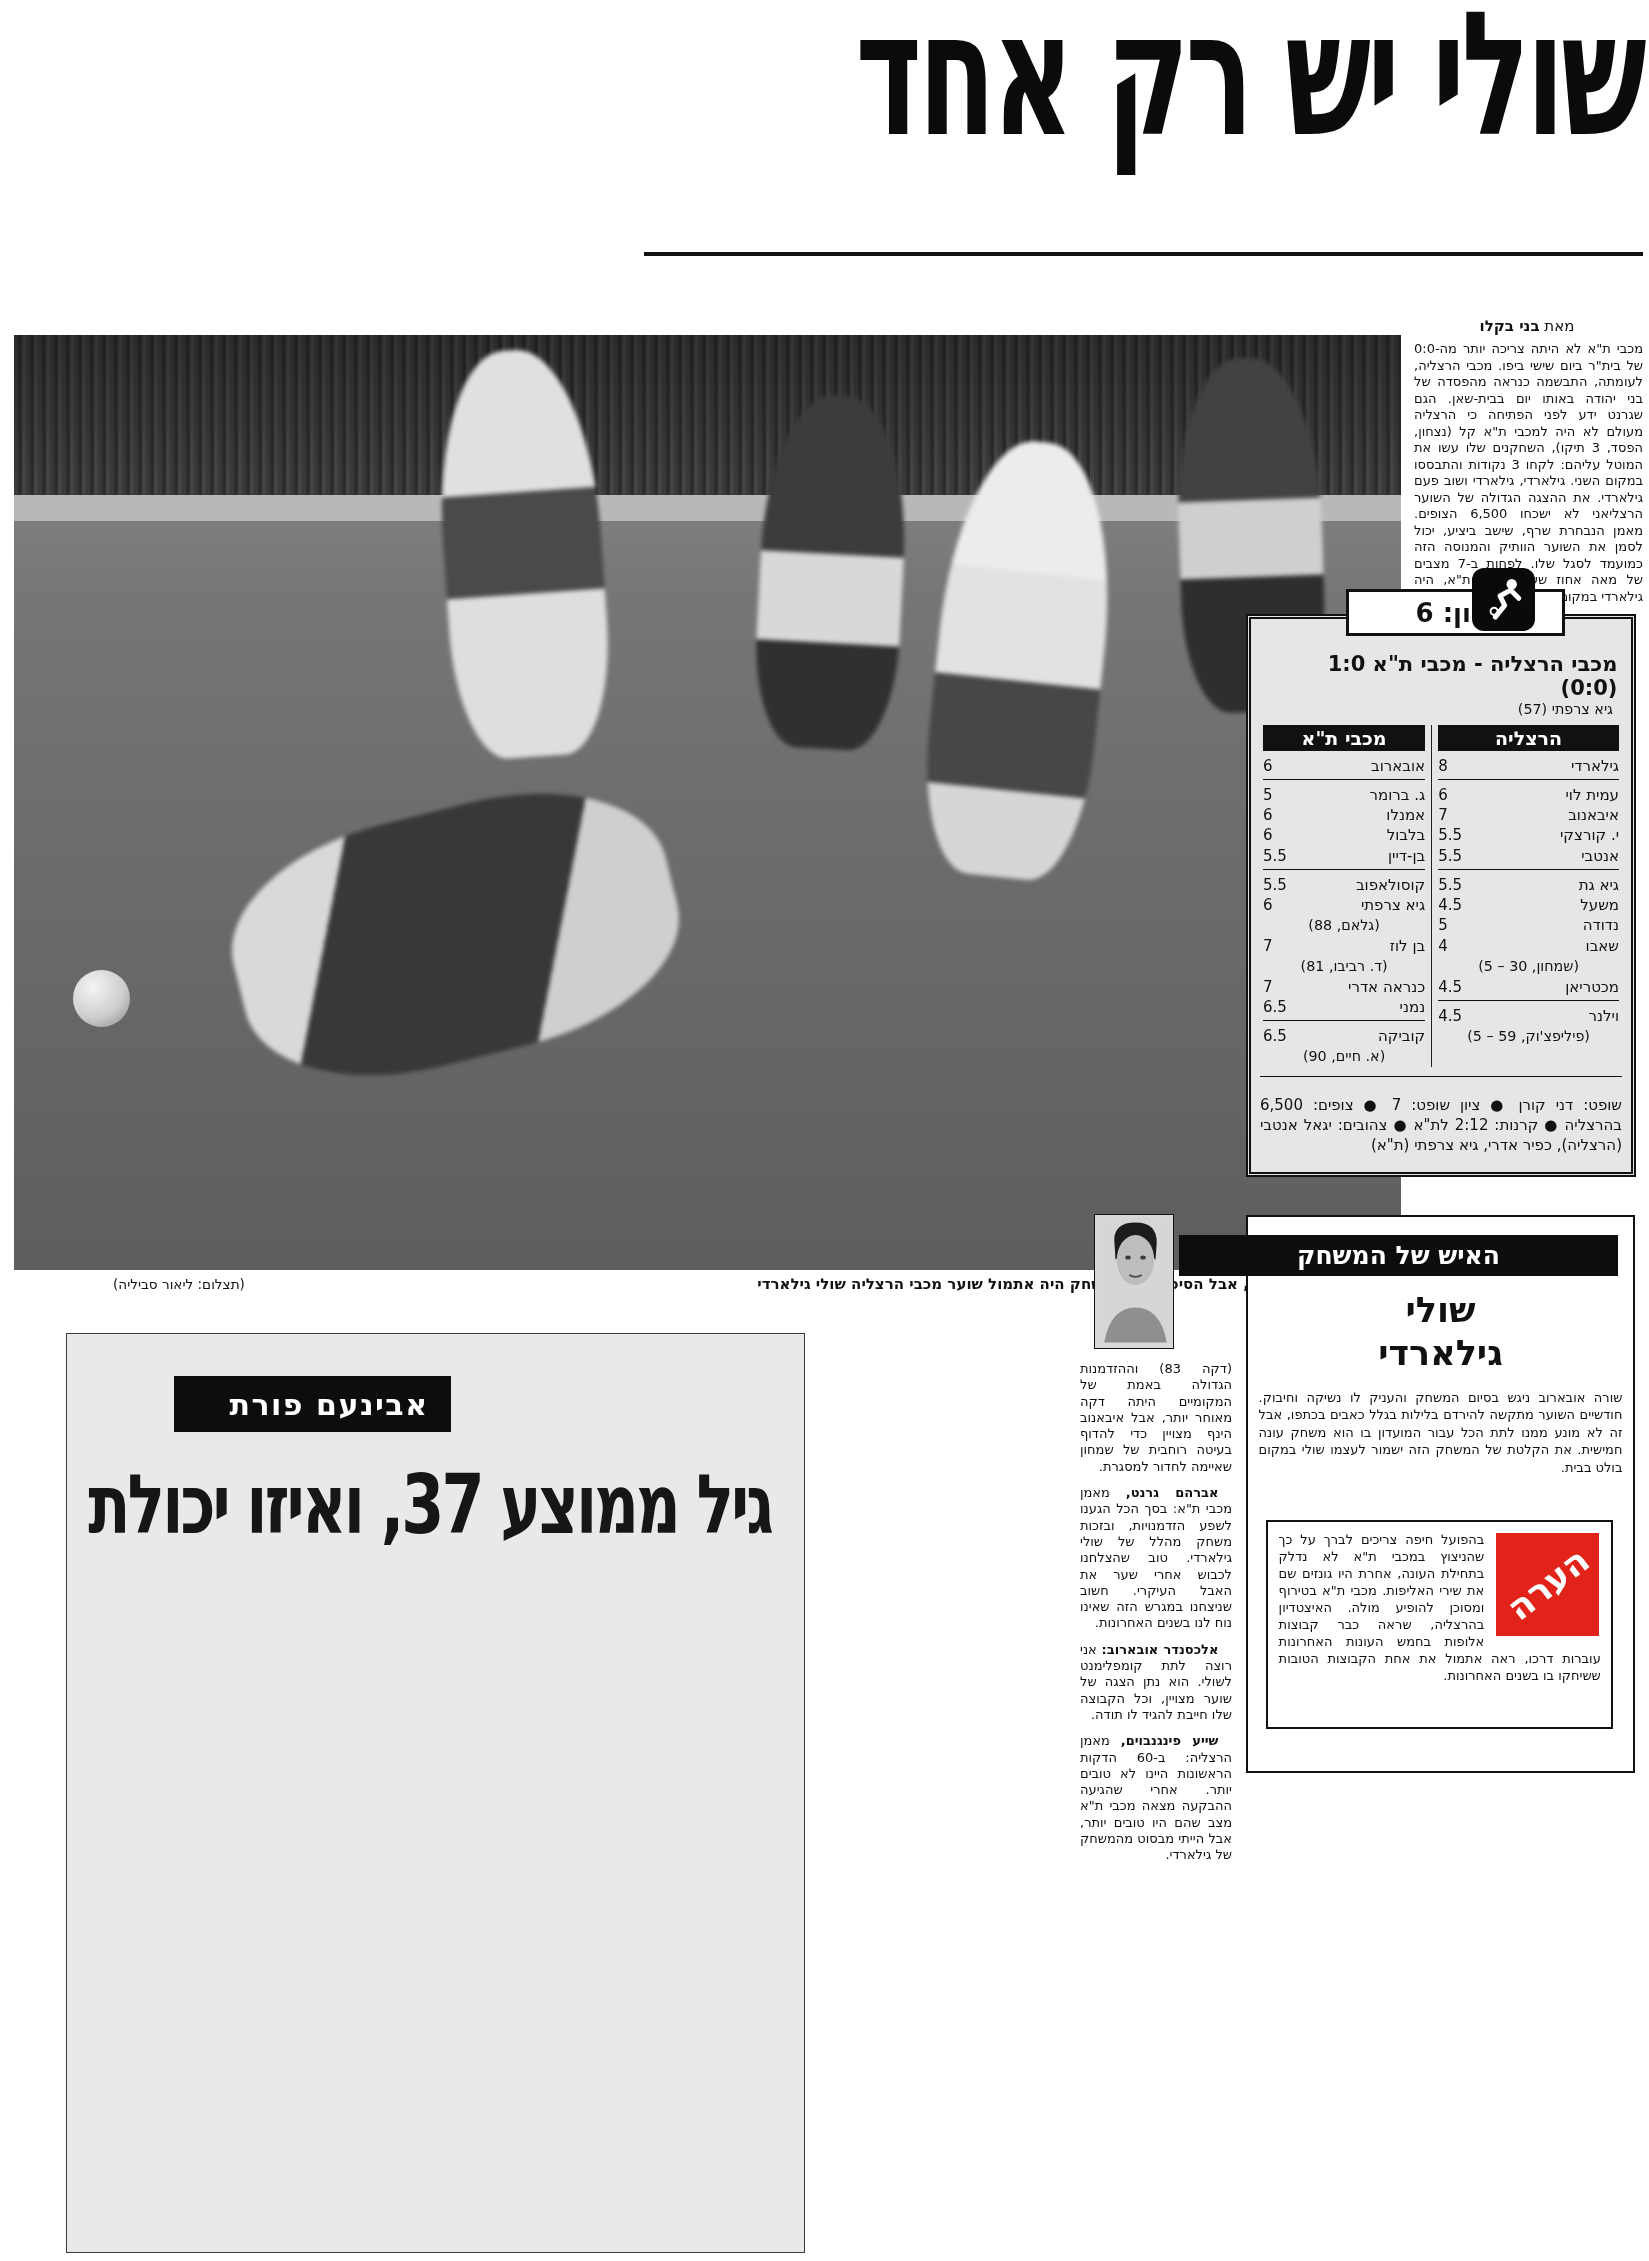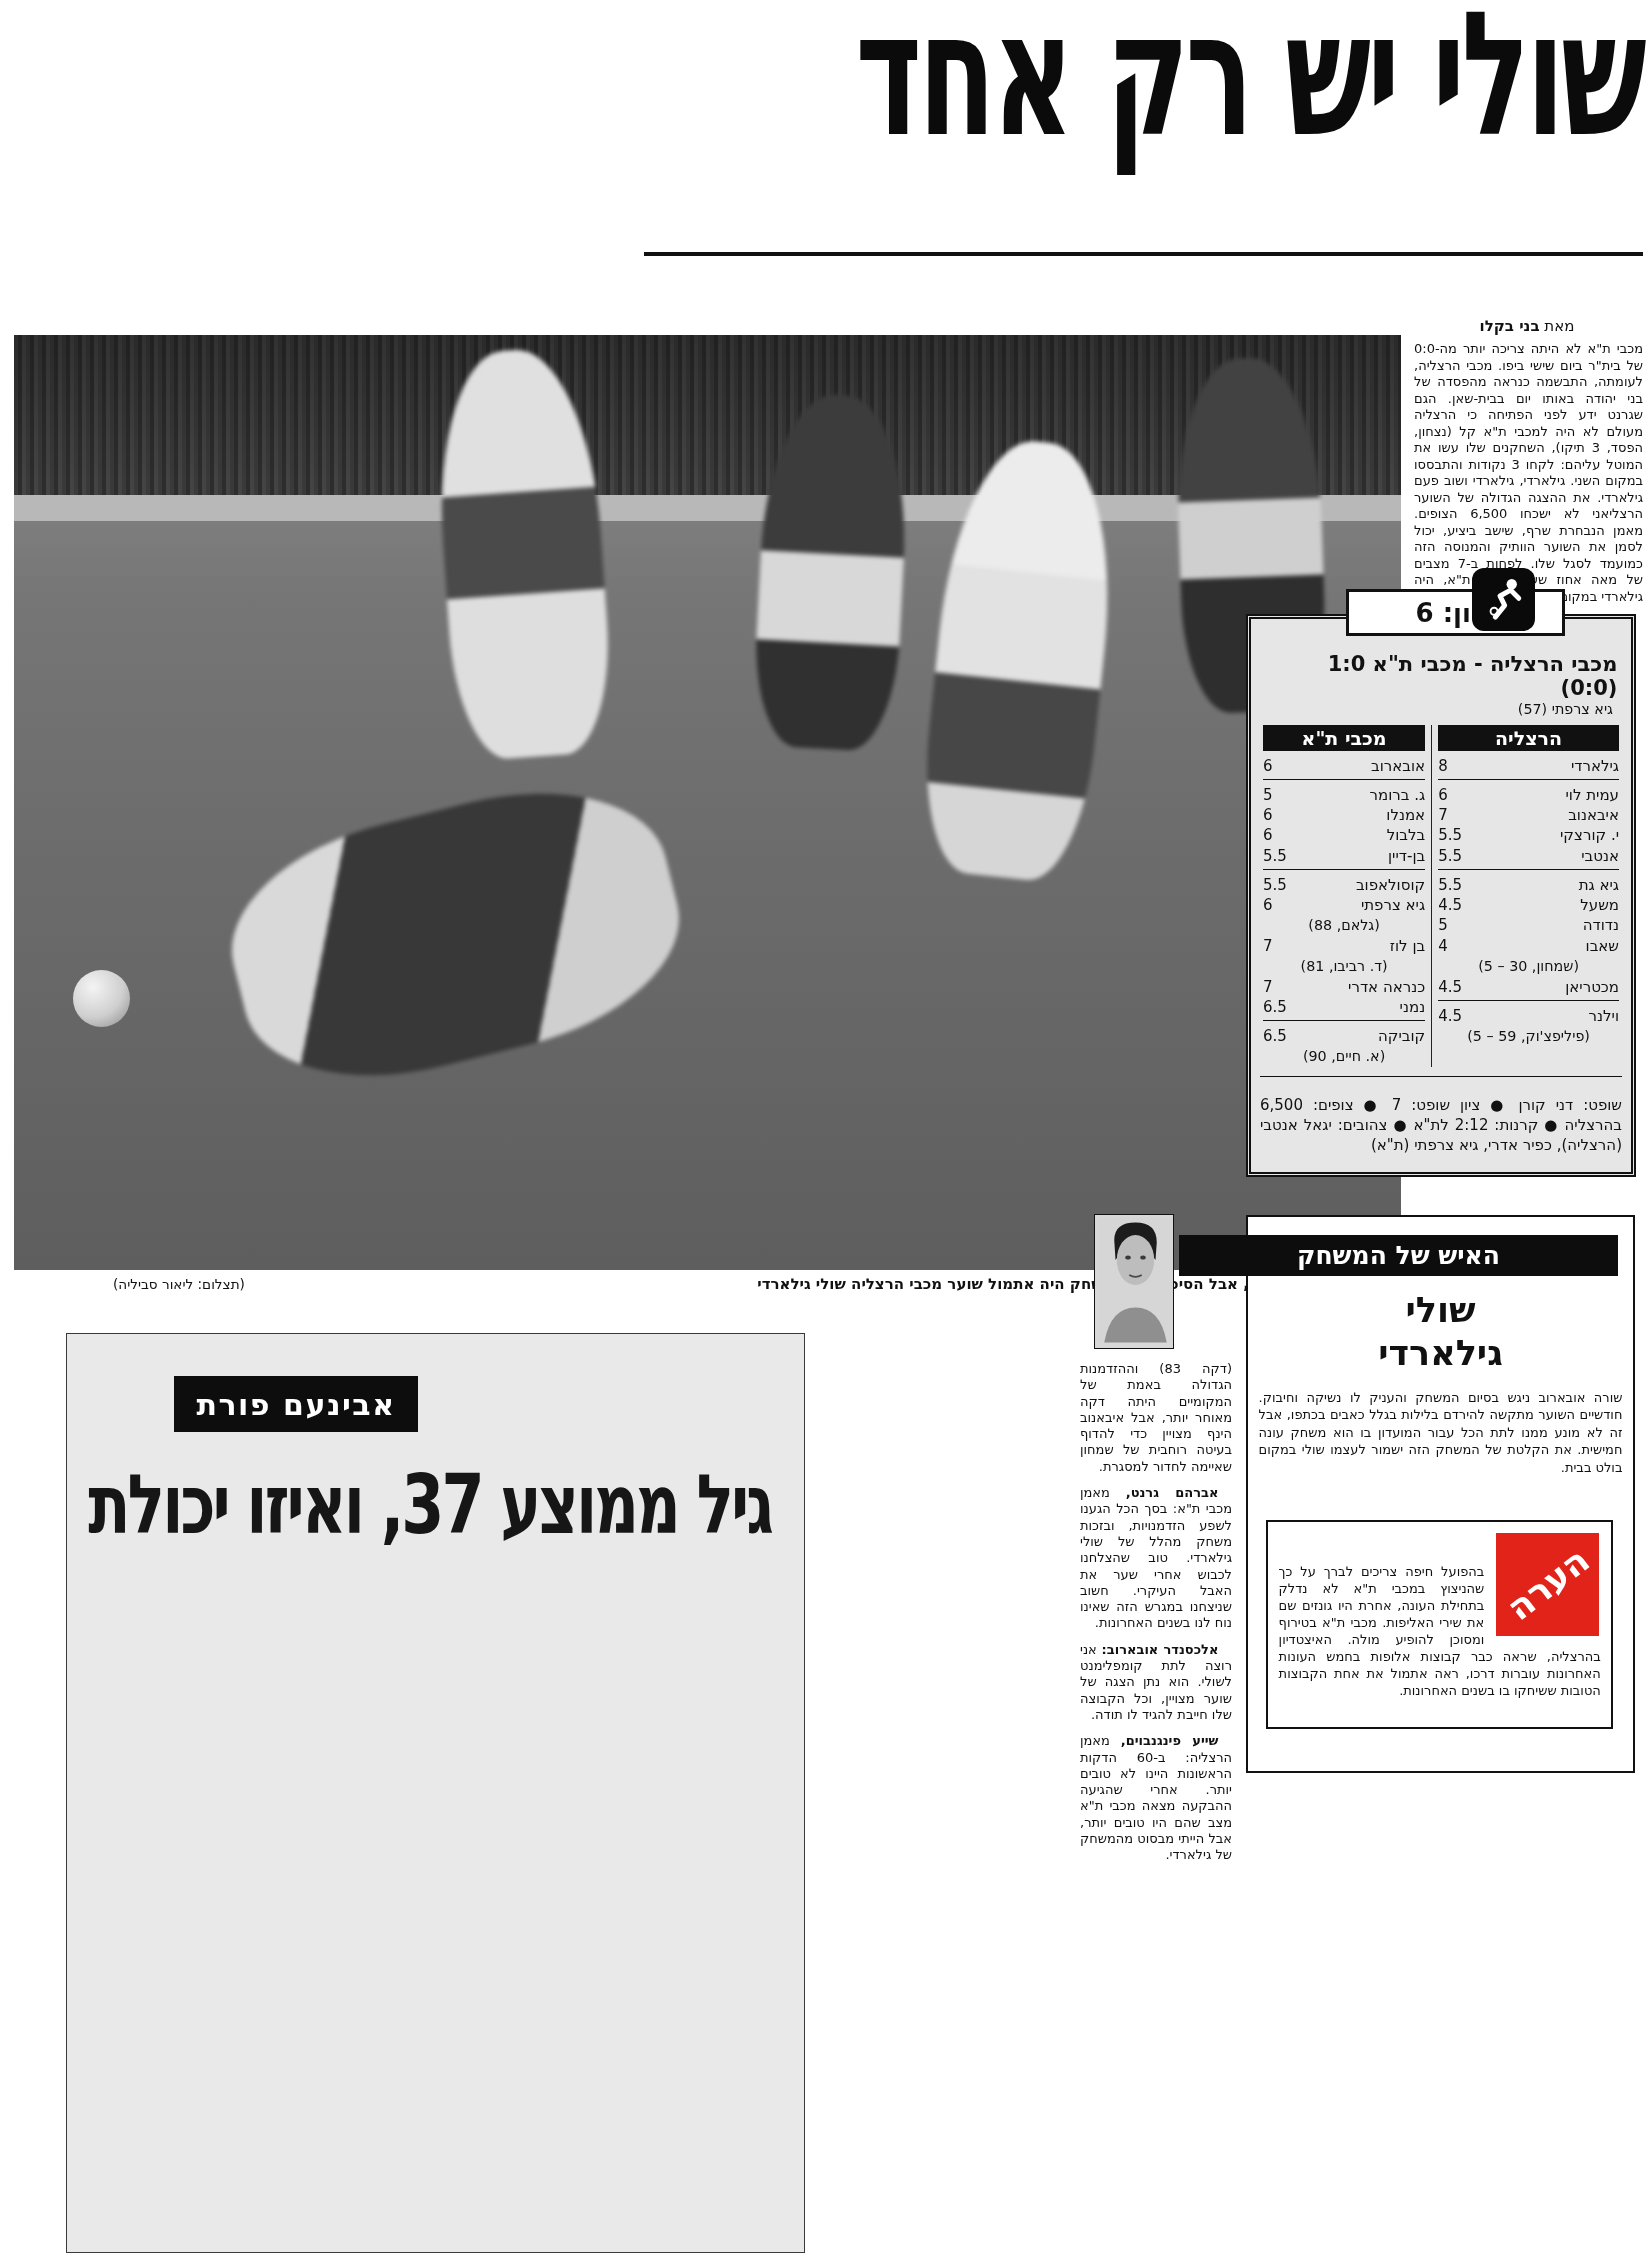--- a/index.html
+++ b/index.html
@@ -59,37 +59,37 @@
             font-size:25px;font-weight:bold;}
   .portrait{position:absolute;top:1214px;left:1094px;width:78px;height:133px;border:1.5px solid #111;
             background:#d8d8d8;z-index:5;}
   .motm-name{margin-top:72px;text-align:center;font-size:35px;line-height:43px;font-weight:bold;}
   .bio{margin:13.6px 10.6px 0;font-size:13px;line-height:17.5px;text-align:justify;}
   .note-box{position:absolute;left:18px;right:19.6px;top:303px;bottom:42px;border:2.3px solid #111;
             padding:9px 10.6px;box-sizing:border-box;background:#fff;}
   .stamp{float:right;width:103px;height:103px;background:#e2231a;margin:1.5px 1.5px 6px 12px;
          display:flex;align-items:center;justify-content:center;}
   .stamp span{transform:rotate(-38deg);color:#fff;font-size:35px;font-weight:bold;}
-  .note-text{font-size:13px;line-height:17px;text-align:justify;margin-top:32px;}
+  .note-text{font-size:13px;line-height:17px;text-align:justify;}
   
   .wide-col{position:absolute;top:1788px;left:1246px;width:391px;font-size:13.6px;
             line-height:18px;text-align:justify;}
   .wide-col p,.col p{margin:10px;}
   .wide-col p + p{text-indent:16.6px;}
   .col{position:absolute;font-size:13px;line-height:16.3px;text-align:justify;}
   .col-d{top:1330px;left:818px;width:243px;}
   .col-e{top:1351px;left:1070px;width:172px;}
   .col p + p{text-indent:13.6px;}
   .col b{font-weight:bold;}
   
   .sub-box{position:absolute;top:1333px;left:66px;width:739px;height:920px;background:#e9e9e9;
            border:1.5px solid #3a3a3a;box-sizing:border-box;}
   .kicker{position:absolute;top:42px;left:107px;width:244px;height:56px;background:#0d0d0d;
           color:#fff;display:flex;align-items:center;justify-content:center;
-          font-size:30px;font-weight:bold;letter-spacing:1.5px;}
+          font-size:30px;font-weight:bold;letter-spacing:1.5px;padding-left:33px;}
   .sub-headline{position:absolute;top:130px;right:33px;left:15px;text-align:right;font-size:62px;
                 font-weight:900;letter-spacing:-3px;line-height:1;transform:scaleY(1.32);
                 transform-origin:top right;white-space:nowrap;color:#161616;}
   .sub-cols{position:absolute;top:277px;right:12px;left:10.6px;bottom:9px;display:grid;
             grid-template-columns:397px 1fr;column-gap:22.6px;}
   .sub-col{font-size:13px;line-height:16.7px;text-align:justify;}
   .sub-col p{margin:0;}
   .sub-col p + p{text-indent:15px;margin-top:1.5px;}
 </style>
 </head>

